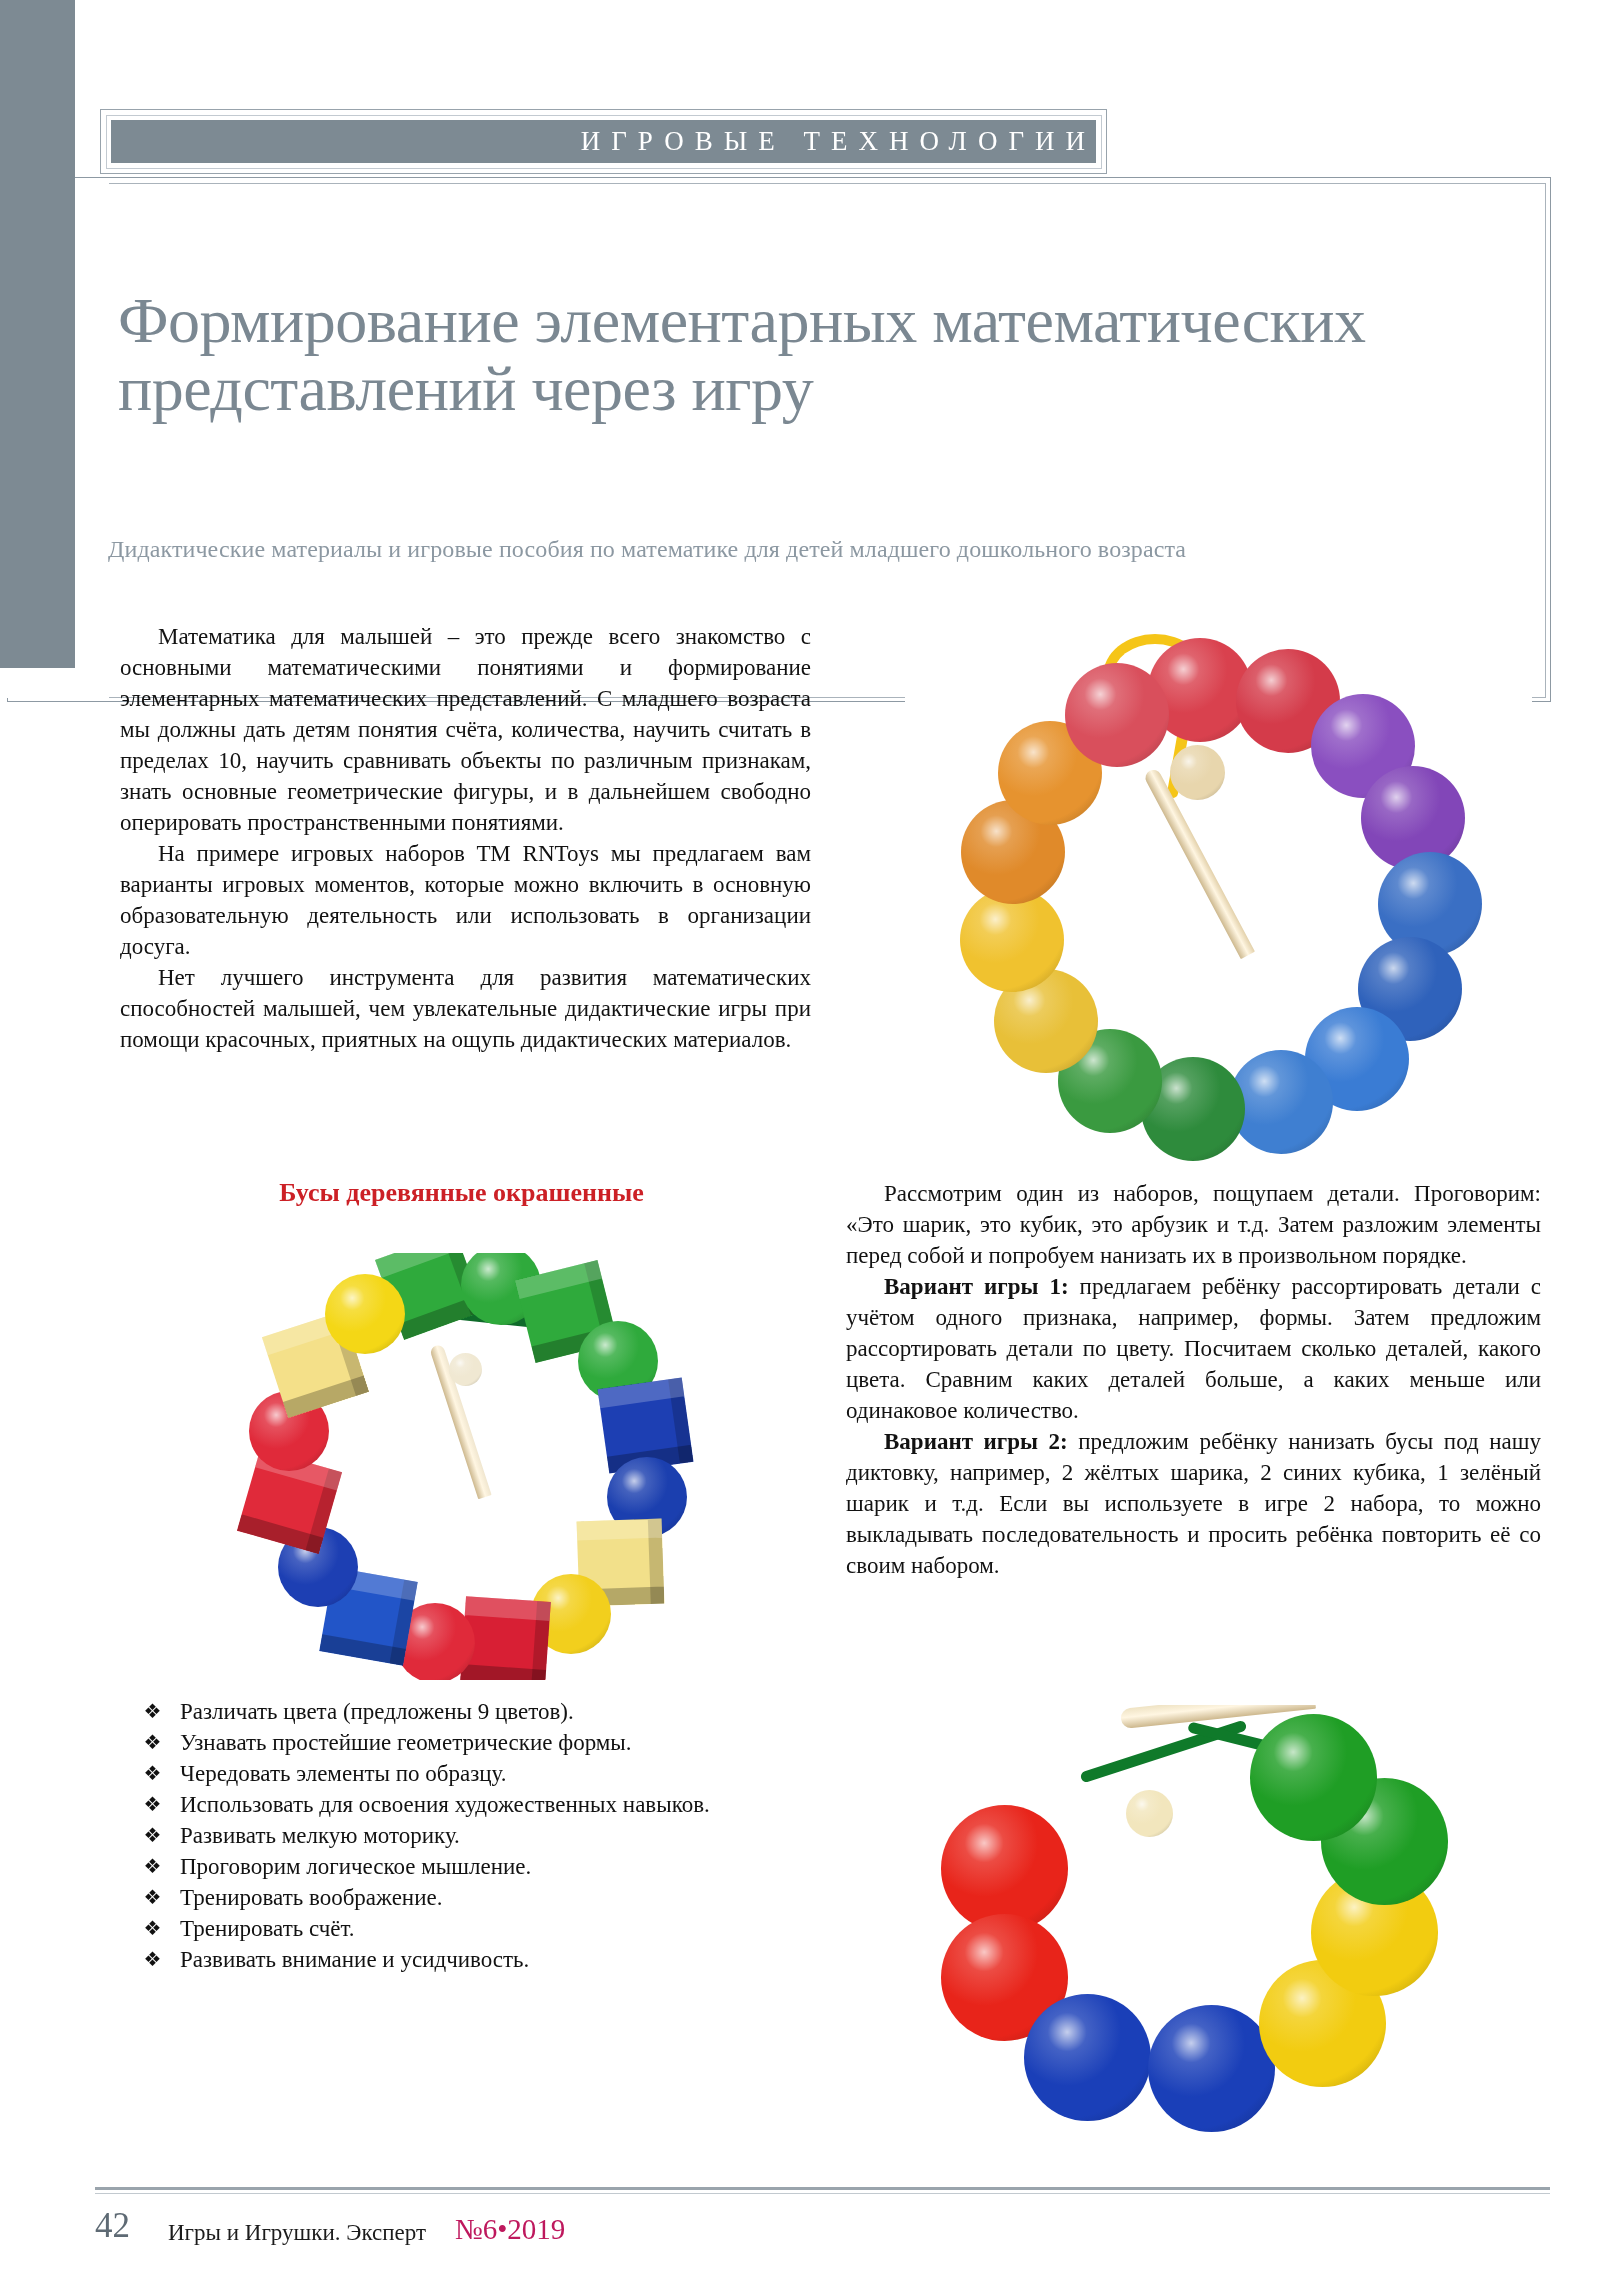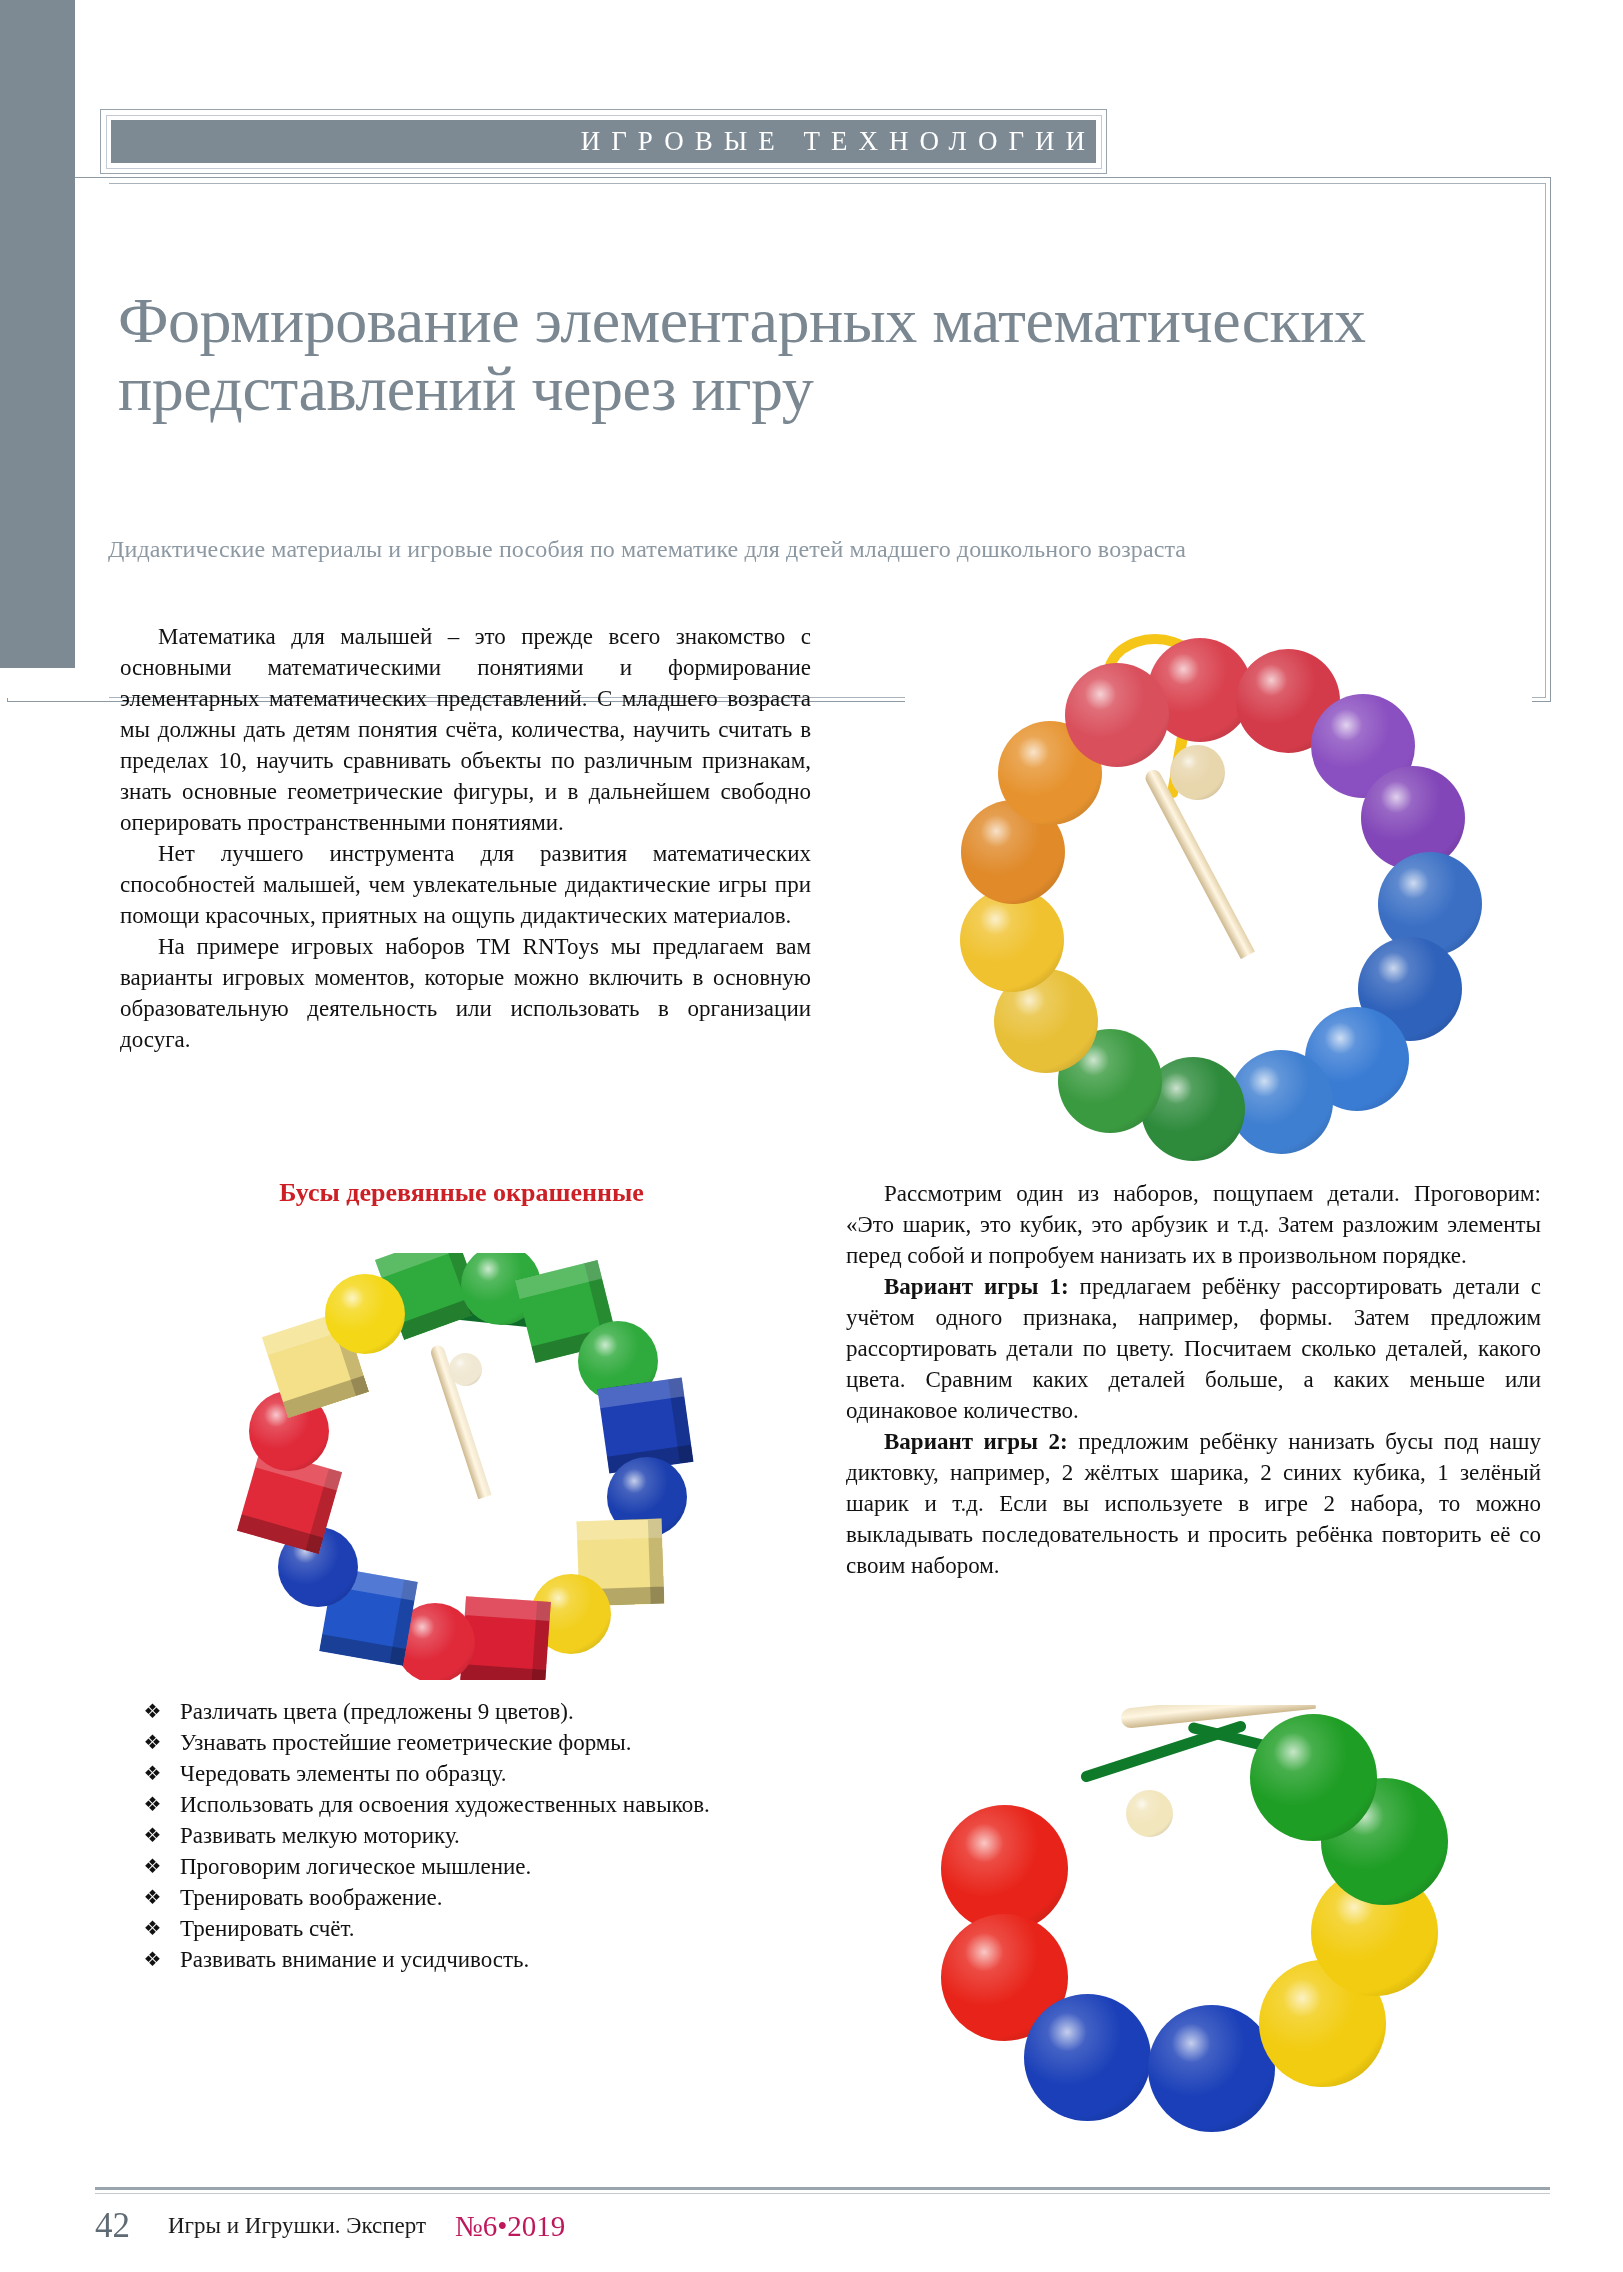--- a/index.html
+++ b/index.html
@@ -134,21 +134,21 @@
     position:absolute;left:95px;top:2187px;width:1455px;height:2.7px;
     background:#9aa4ac;
   }
   .footer-rule2{
     position:absolute;left:95px;top:2193px;width:1455px;height:0.9px;
     background:#c2c9cf;
   }
   .footer{
     position:absolute;left:95px;top:2206px;width:909px;
     font-family:"Liberation Serif", serif;
-    display:flex;align-items:center;
+    display:flex;align-items:flex-end;
   }
   .pagenum{
     font-size:35px;color:#5e6a74;margin-right:38px;
   }
   .mag{
     font-size:23px;color:#1c1c1c;margin-right:29px;
   }
   .issue{
     font-size:29px;color:#be185d;
   }
@@ -167,22 +167,22 @@
   <div class="banner-fill">
     <span class="banner-text">ИГРОВЫЕ ТЕХНОЛОГИИ</span>
   </div>
 </div>
 
 <h1 class="title">Формирование элементарных математических представлений через игру</h1>
 <div class="subtitle">Дидактические материалы и игровые пособия по математике для детей младшего дошкольного возраста</div>
 
 <div class="col-left">
   <p class="body">Математика для малышей – это прежде всего знакомство с основными математическими понятиями и формирование элементарных математических представлений. С младшего возраста мы должны дать детям понятия счёта, количества, научить считать в пределах 10, научить сравнивать объекты по различным признакам, знать основные геометрические фигуры, и в дальнейшем свободно оперировать пространственными понятиями.</p>
+  <p class="body">На примере игровых наборов ТМ RNToys мы предлагаем вам варианты игровых моментов, которые можно включить в основную образовательную деятельность или использовать в организации досуга.</p>
   <p class="body">Нет лучшего инструмента для развития математических способностей малышей, чем увлекательные дидактические игры при помощи красочных, приятных на ощупь дидактических материалов.</p>
-  <p class="body">На примере игровых наборов ТМ RNToys мы предлагаем вам варианты игровых моментов, которые можно включить в основную образовательную деятельность или использовать в организации досуга.</p>
 </div>
 
 <div style="position:absolute;left:116px;top:1178px;width:691px;">
   <p class="redhead">Бусы деревянные окрашенные</p>
 </div>
 
 <div class="photo" id="photo-left" style="left:186px;top:1253px;width:564px;height:427px;">
     <div style="position: absolute; left: 232px; top: 62px; width: 182px; height: 10px; background: rgb(15, 107, 42); border-radius: 5px; transform: rotate(6deg);"></div>
     <div style="position: absolute; left: 250px; top: 86px; width: 159px; height: 13.6px; background: linear-gradient(rgb(240, 230, 207), rgb(255, 246, 226) 45%, rgb(205, 184, 142)); border-radius: 13.6px 1.8px 1.8px 13.6px; transform: rotate(72deg); transform-origin: left center;"></div>
     <div class="cube" style="left: 201px; top: -9.7px; width: 85px; height: 85px; transform: rotate(-20deg); background: rgb(47, 170, 60); box-shadow: rgba(255, 255, 255, 0.22) 0px 19px 0px inset, rgba(0, 0, 0, 0.25) 0px -17px 0px inset, rgba(0, 0, 0, 0.18) -13.7px 0px 0px inset;"></div>

